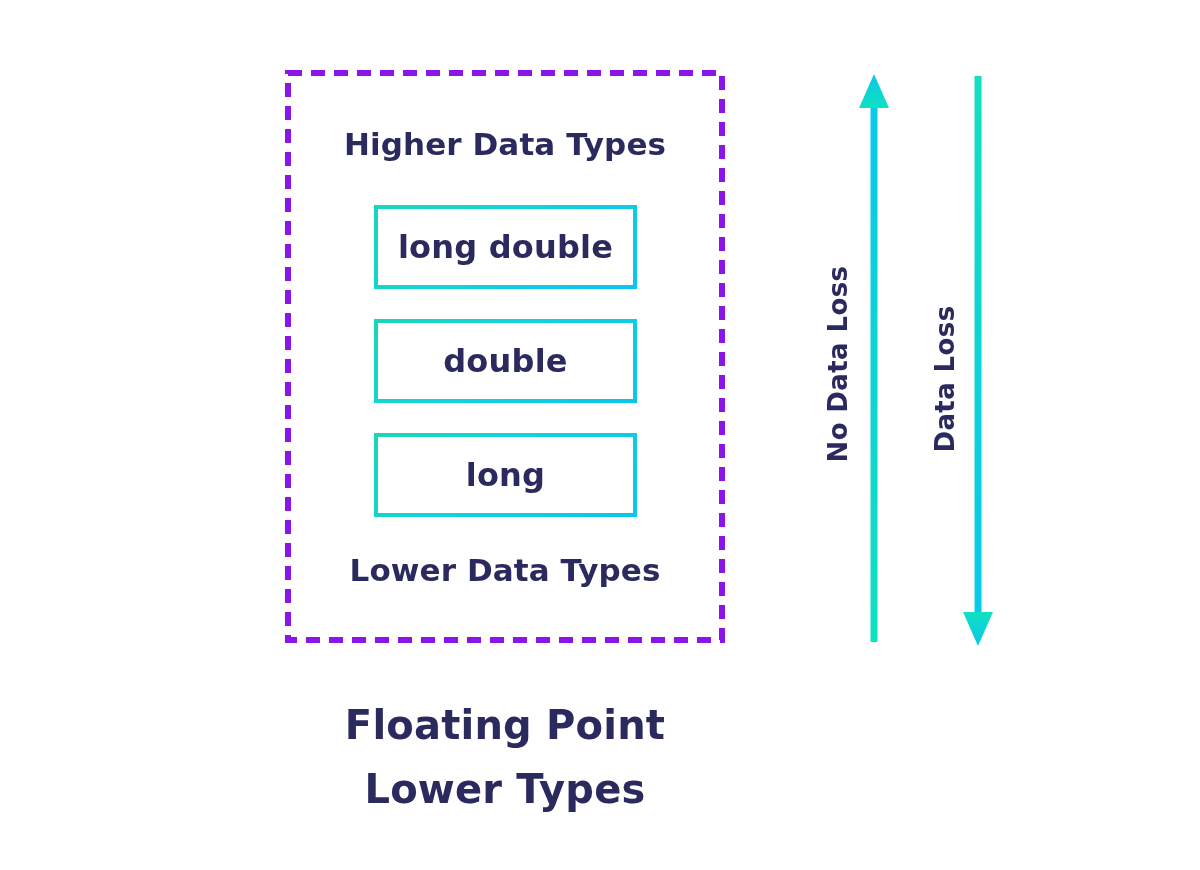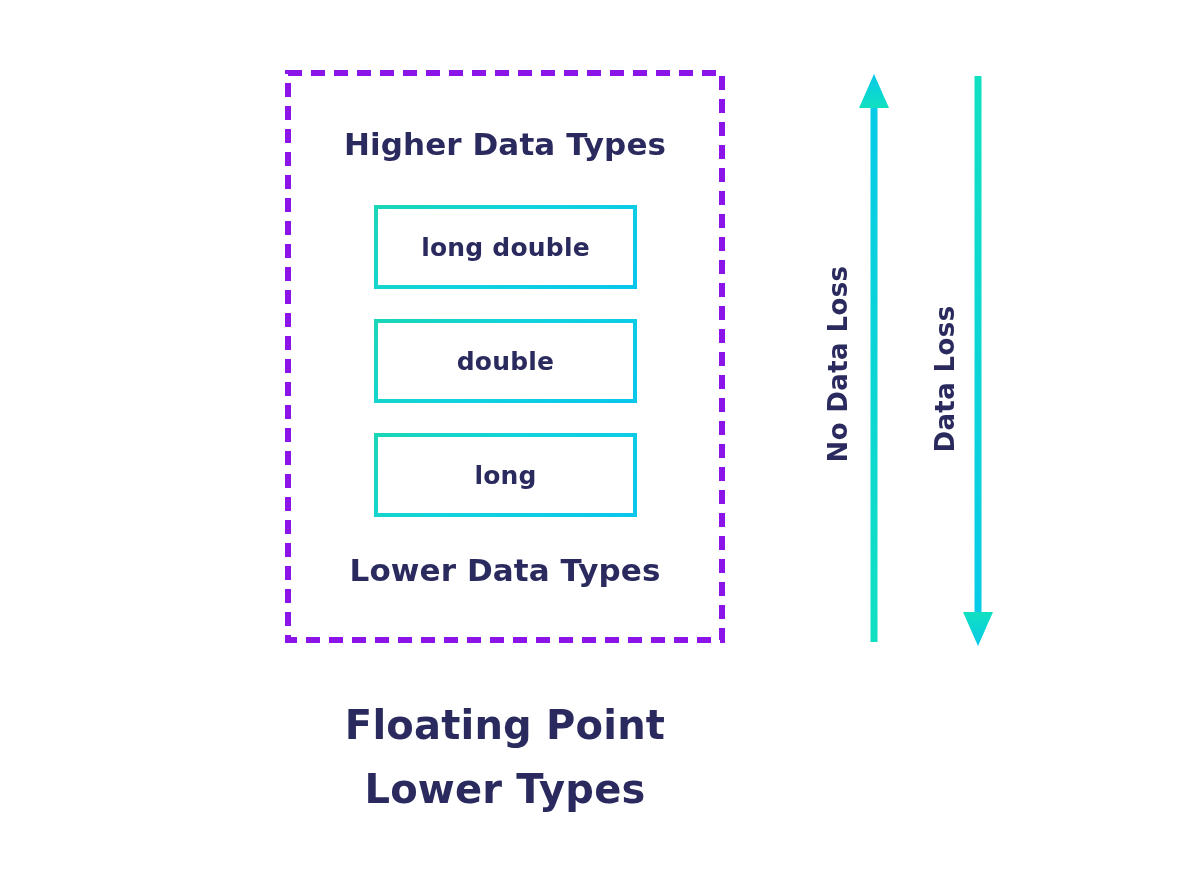--- a/index.html
+++ b/index.html
@@ -66,21 +66,21 @@
     border: 4px solid #14cfd8;
     border-image: linear-gradient(135deg, #1ad6b8 0%, #11d3dd 45%, #09c6ec 100%) 1;
     display: flex;
     align-items: center;
     justify-content: center;
     background: #ffffff;
   }
   .type-box .type-label {
     color: #2b2a5e;
     font-family: "DejaVu Sans", sans-serif;
-    font-size: 25px;
+    font-size: 32px;
     font-weight: 600;
     letter-spacing: 0.2px;
     white-space: nowrap;
   }
   .type-box.b0 { top: 135px; }
   .type-box.b1 { top: 249px; }
   .type-box.b2 { top: 363px; }
 
   
   .arrow-layer {

